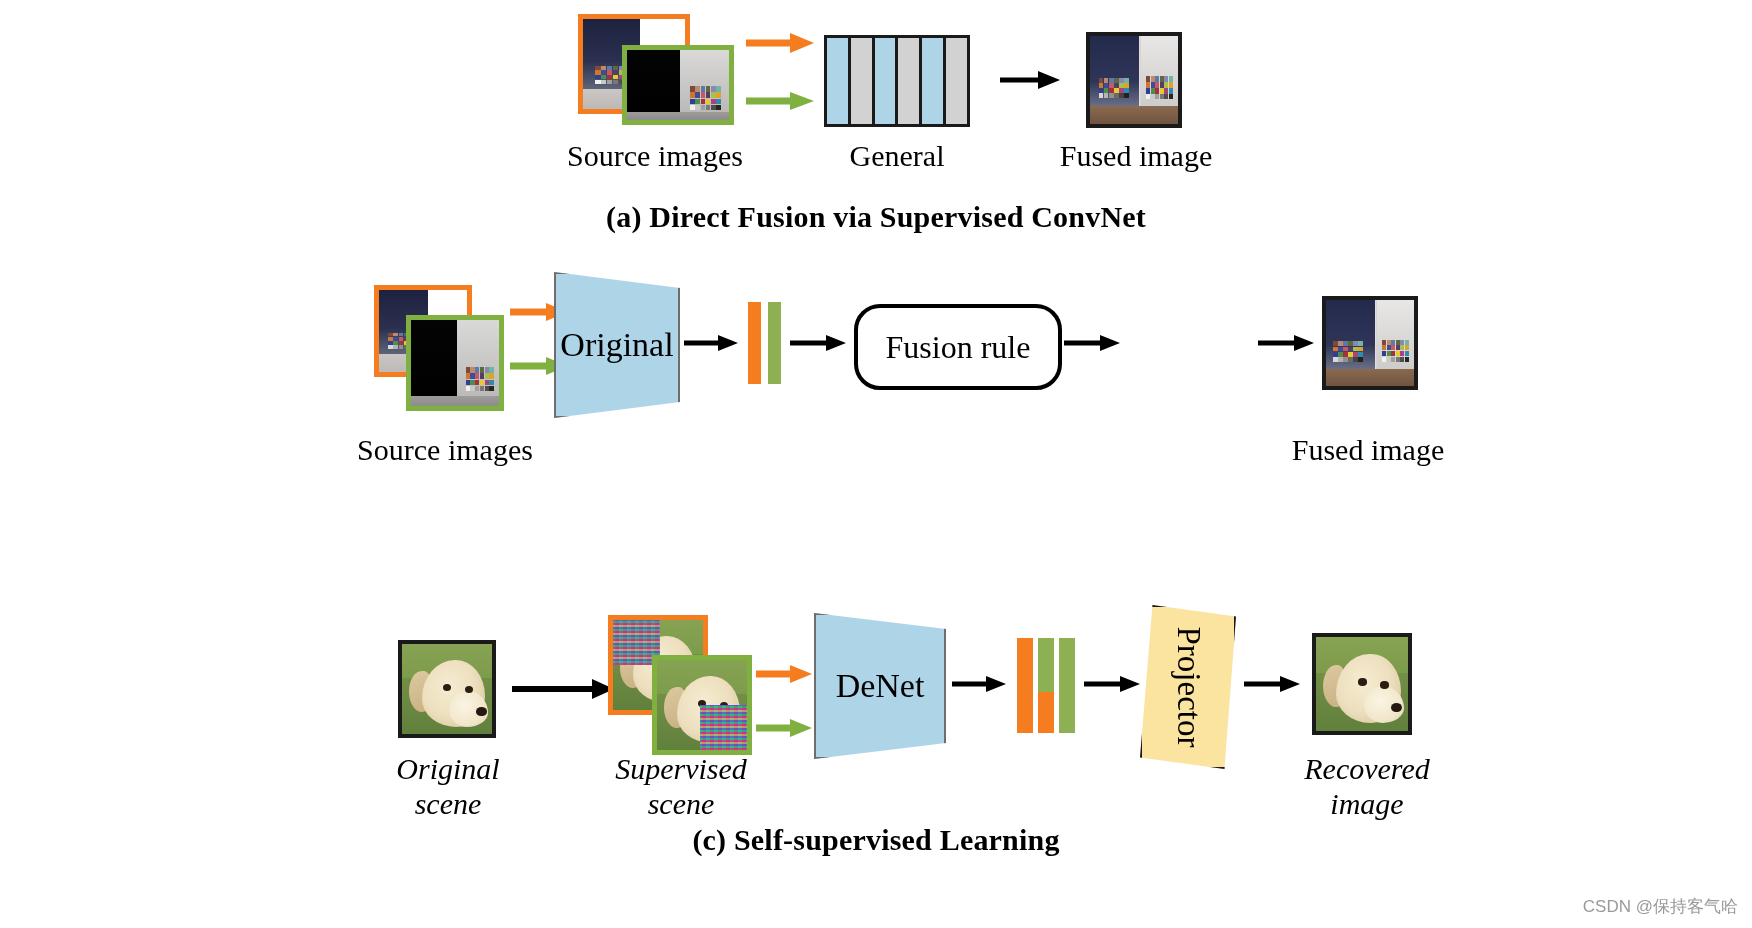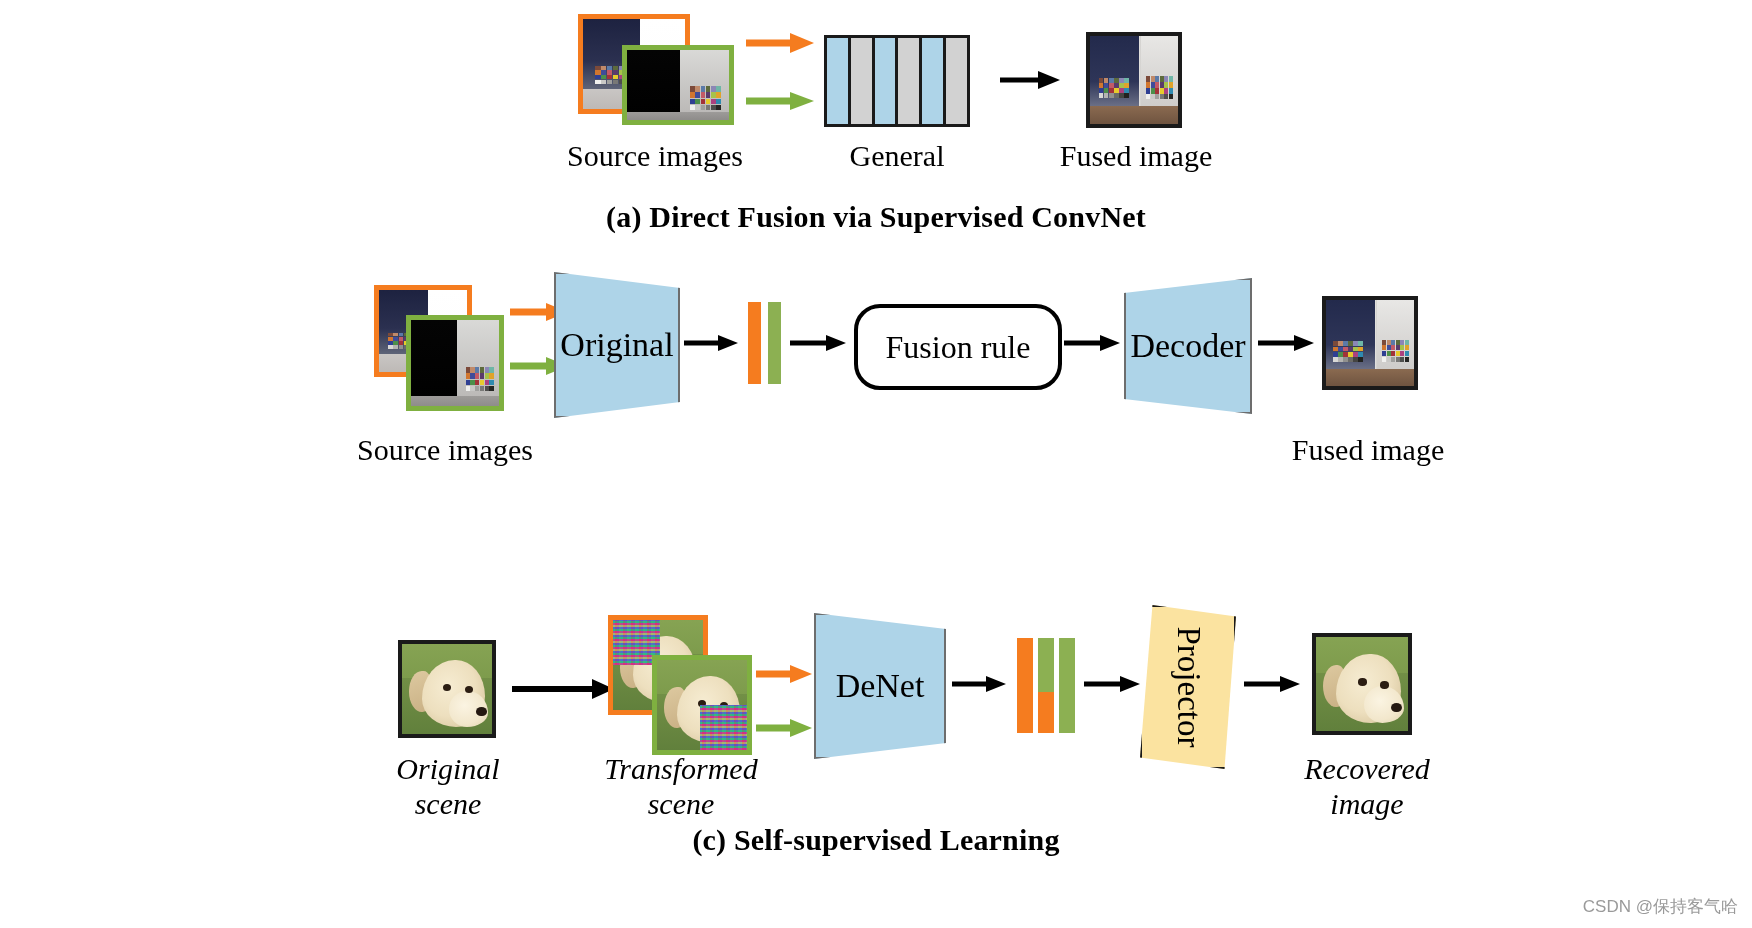--- a/index.html
+++ b/index.html
@@ -473,23 +473,20 @@
 
     <div class="roundbox" style="left:854px;top:44px;width:200px;height:78px;">
       <span>Fusion rule</span>
     </div>
 
     <svg class="arrow-svg" style="left:1064px;top:72px;" width="58" height="22" viewBox="0 0 58 22">
       <line x1="0" y1="11" x2="40" y2="11" stroke="#000" stroke-width="5"></line>
       <polygon points="36,3 56,11 36,19" fill="#000"></polygon>
     </svg>
 
-    <div class="trap trap-grow" style="left:1124px;top:18px;width:124px;height:132px;">
-      <div class="trap-label">Decoder</div>
-    </div>
 
     <svg class="arrow-svg" style="left:1258px;top:72px;" width="58" height="22" viewBox="0 0 58 22">
       <line x1="0" y1="11" x2="40" y2="11" stroke="#000" stroke-width="5"></line>
       <polygon points="36,3 56,11 36,19" fill="#000"></polygon>
     </svg>
 
     <div class="photo frame-black" style="left:1322px;top:36px;width:96px;height:94px;">
       <div class="room room-fused">
         <div class="wall-left"></div>
         <div class="wall-right"></div>
@@ -651,21 +648,21 @@
         <div class="nose"></div>
       </div>
     </div>
 
     <div class="label two-line" style="left:360px;top:196px;width:176px;">
       <div>Original</div>
       <div>scene</div>
     </div>
 
     <div class="label two-line" style="left:566px;top:196px;width:230px;">
-      <div>Transformed</div>
+      <div>Supervised</div>
       <div>scene</div>
     </div>
 
     <div class="label two-line" style="left:1262px;top:196px;width:210px;">
       <div>Recovered</div>
       <div>image</div>
     </div>
 
     <div class="panel-caption" style="left:0;top:268px;width:1752px;">(c) Self-supervised Learning</div>
   </div>

